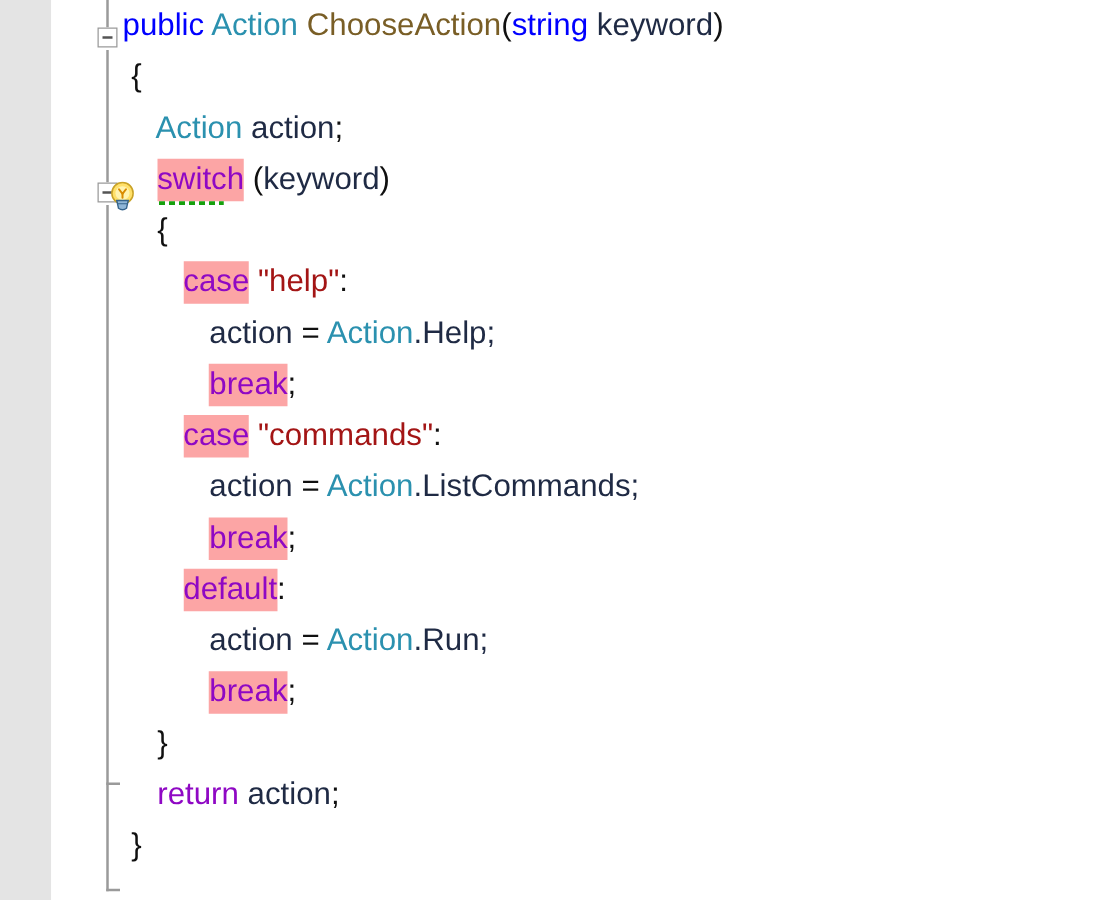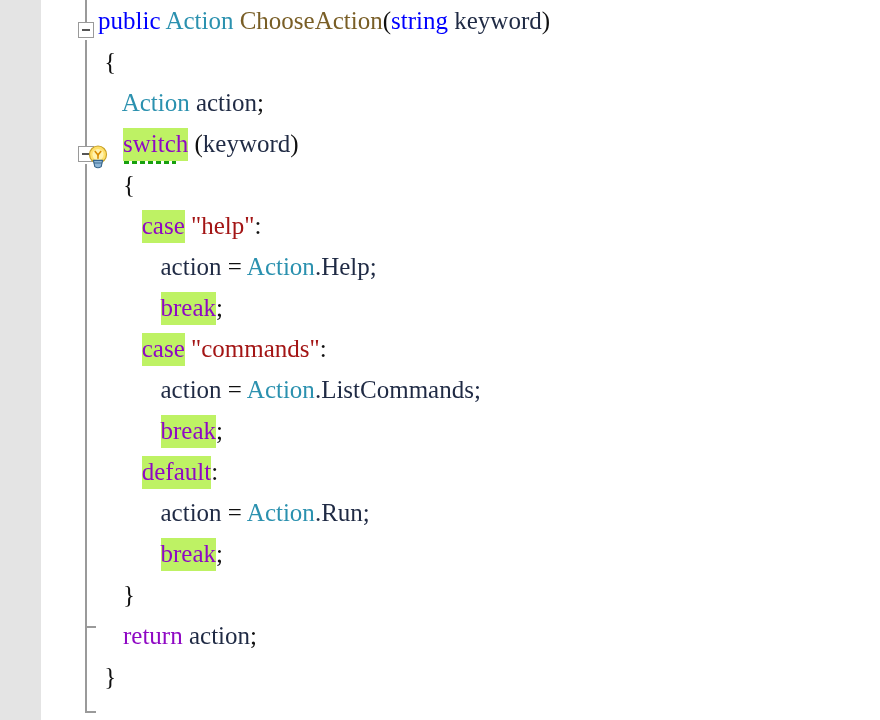--- a/index.html
+++ b/index.html
@@ -84,21 +84,21 @@
     height: 24px;
   }
 
   
   #code {
     position: absolute;
     left: 98px;
     top: 0;
     width: 782px;
     height: 720px;
-    font-family: Liberation Serif, serif;
+    font-family: Liberation Sans, sans-serif;
     font-size: 25px;
     line-height: 41px;
     white-space: pre;
     color: #111111;
   }
   .line {
     height: 41px;
     position: relative;
   }
 
@@ -106,21 +106,21 @@
   .t-keyword   { color: #0000ff; }            
   .t-type      { color: #2b91af; }            
   .t-method    { color: #795e26; }            
   .t-plain     { color: #1f2a44; }            
   .t-punct     { color: #101010; }            
   .t-control   { color: #8f08c4; }            
   .t-string    { color: #a31515; }            
 
   
   .hl {
-    background: #bef264;
+    background: #fca5a5;
     padding: 2px 0 4px 0;
   }
   
   .squiggle {
     position: relative;
   }
   .squiggle::after {
     content: "";
     position: absolute;
     left: 1px;

